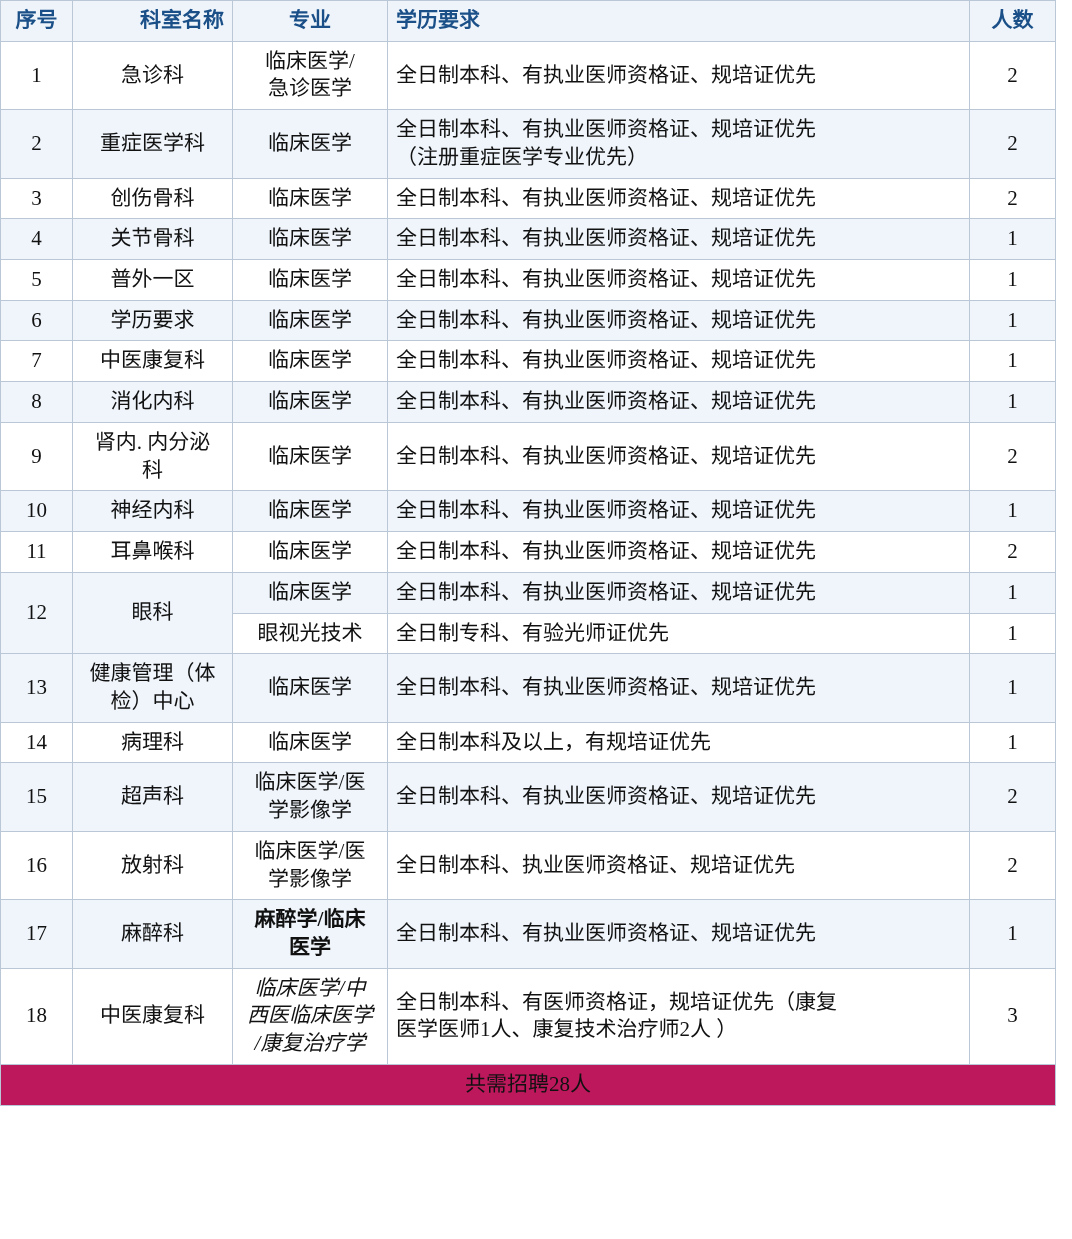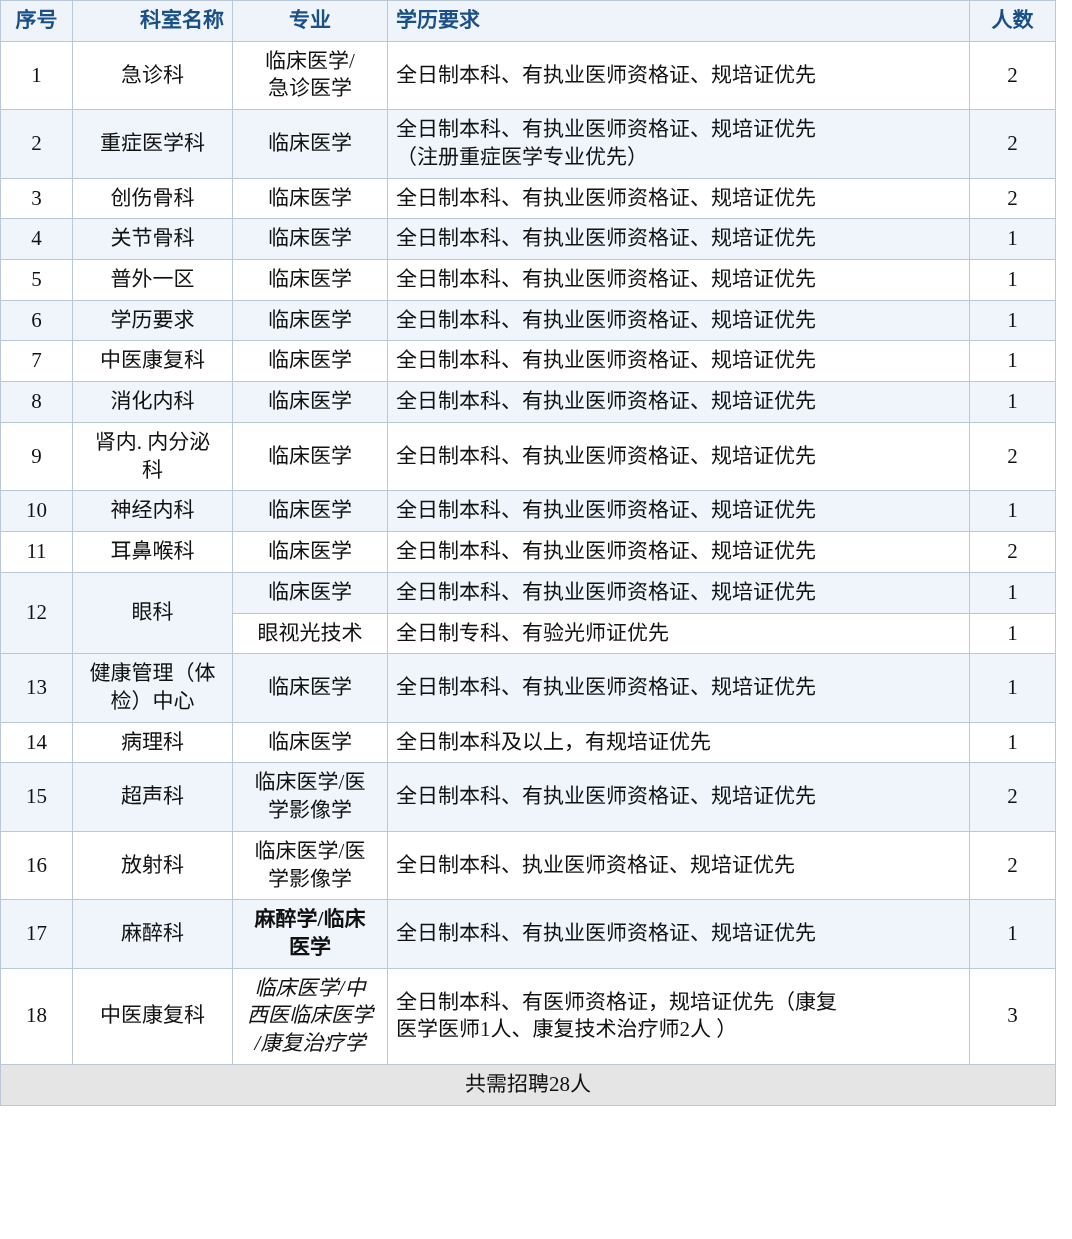--- a/index.html
+++ b/index.html
@@ -36,21 +36,21 @@
   .c-idx   { width: 72px;  text-align: center; }
   .c-dept  { width: 160px; text-align: right; }
   .c-major { width: 155px; text-align: center; }
   .c-req   { width: 582px; text-align: left; padding-left: 14px; }
   .c-num   { width: 86px;  text-align: center; }
   tbody tr.alt td { background: #eff5fb; }
   tbody tr.plain td { background: #ffffff; }
   td.idx-cell, td.dept-cell { text-align: center; }
   .total-row td {
     text-align: center;
-    background: #e5e5e5;
+    background: #be185d;
     font-size: 22px;
     padding: 12px 8px;
   }
   .nowrap-break { white-space: pre-line; }
 </style>
 </head>
 <body>
 
 <table id="recruit-table">
   <colgroup>

